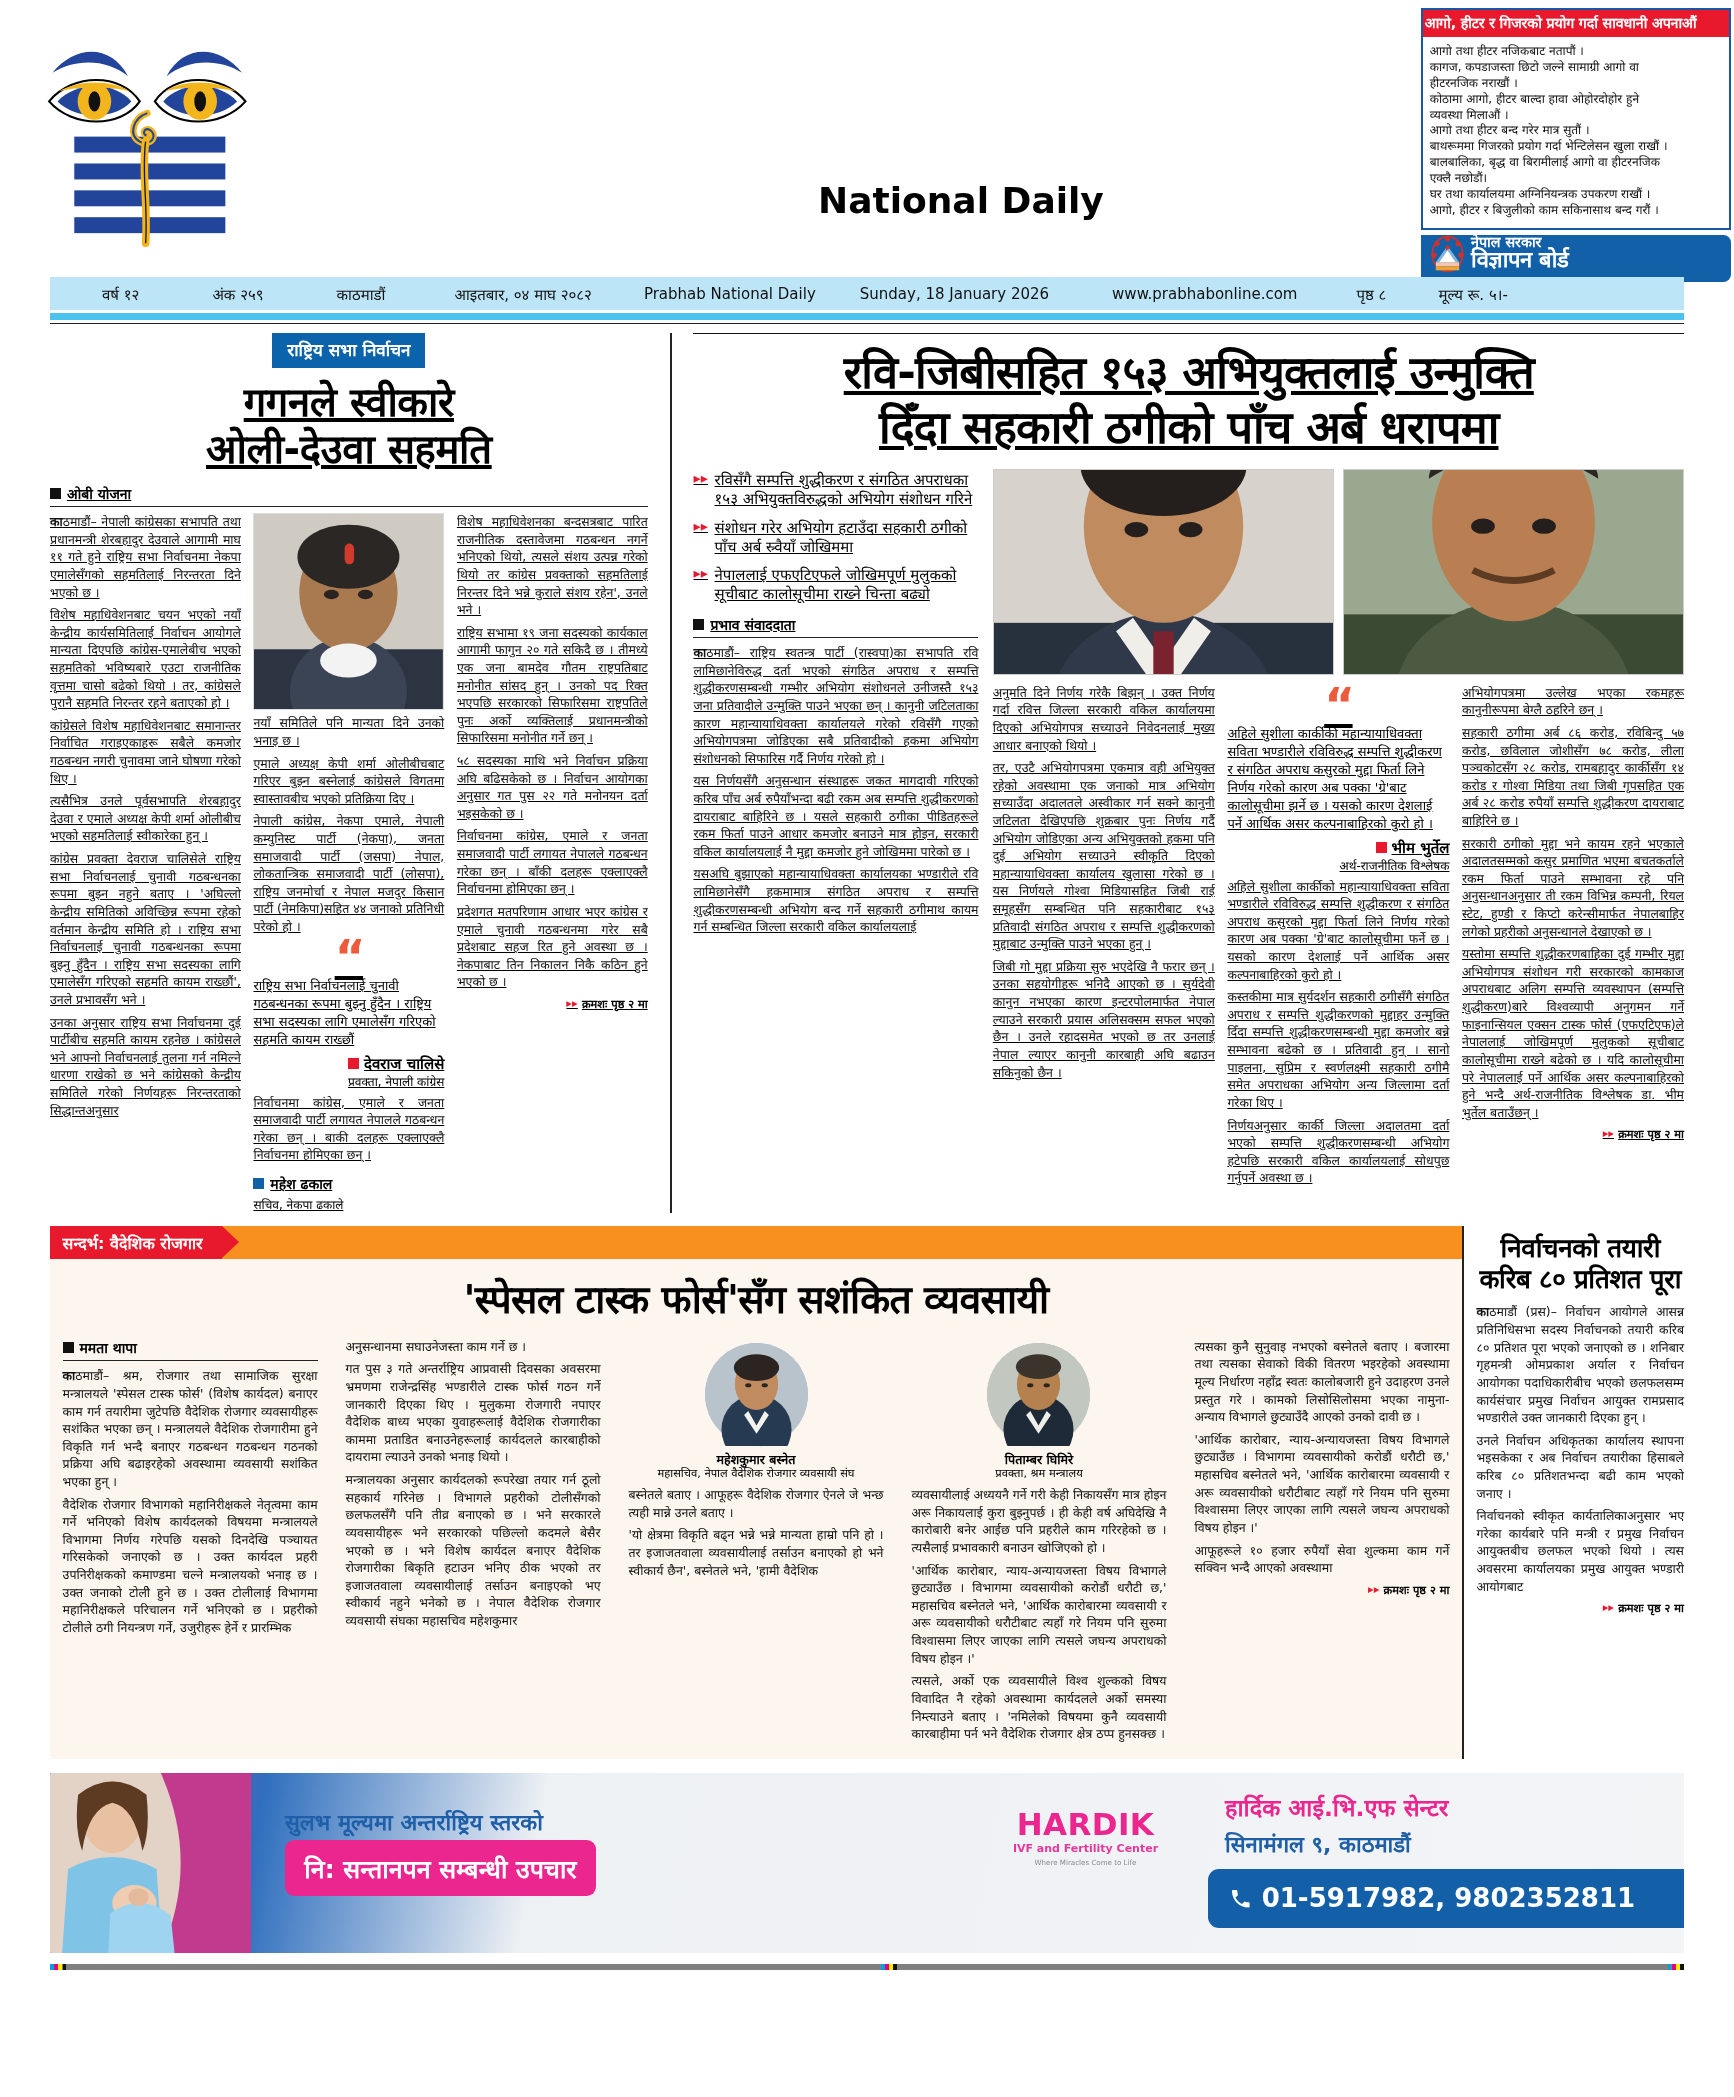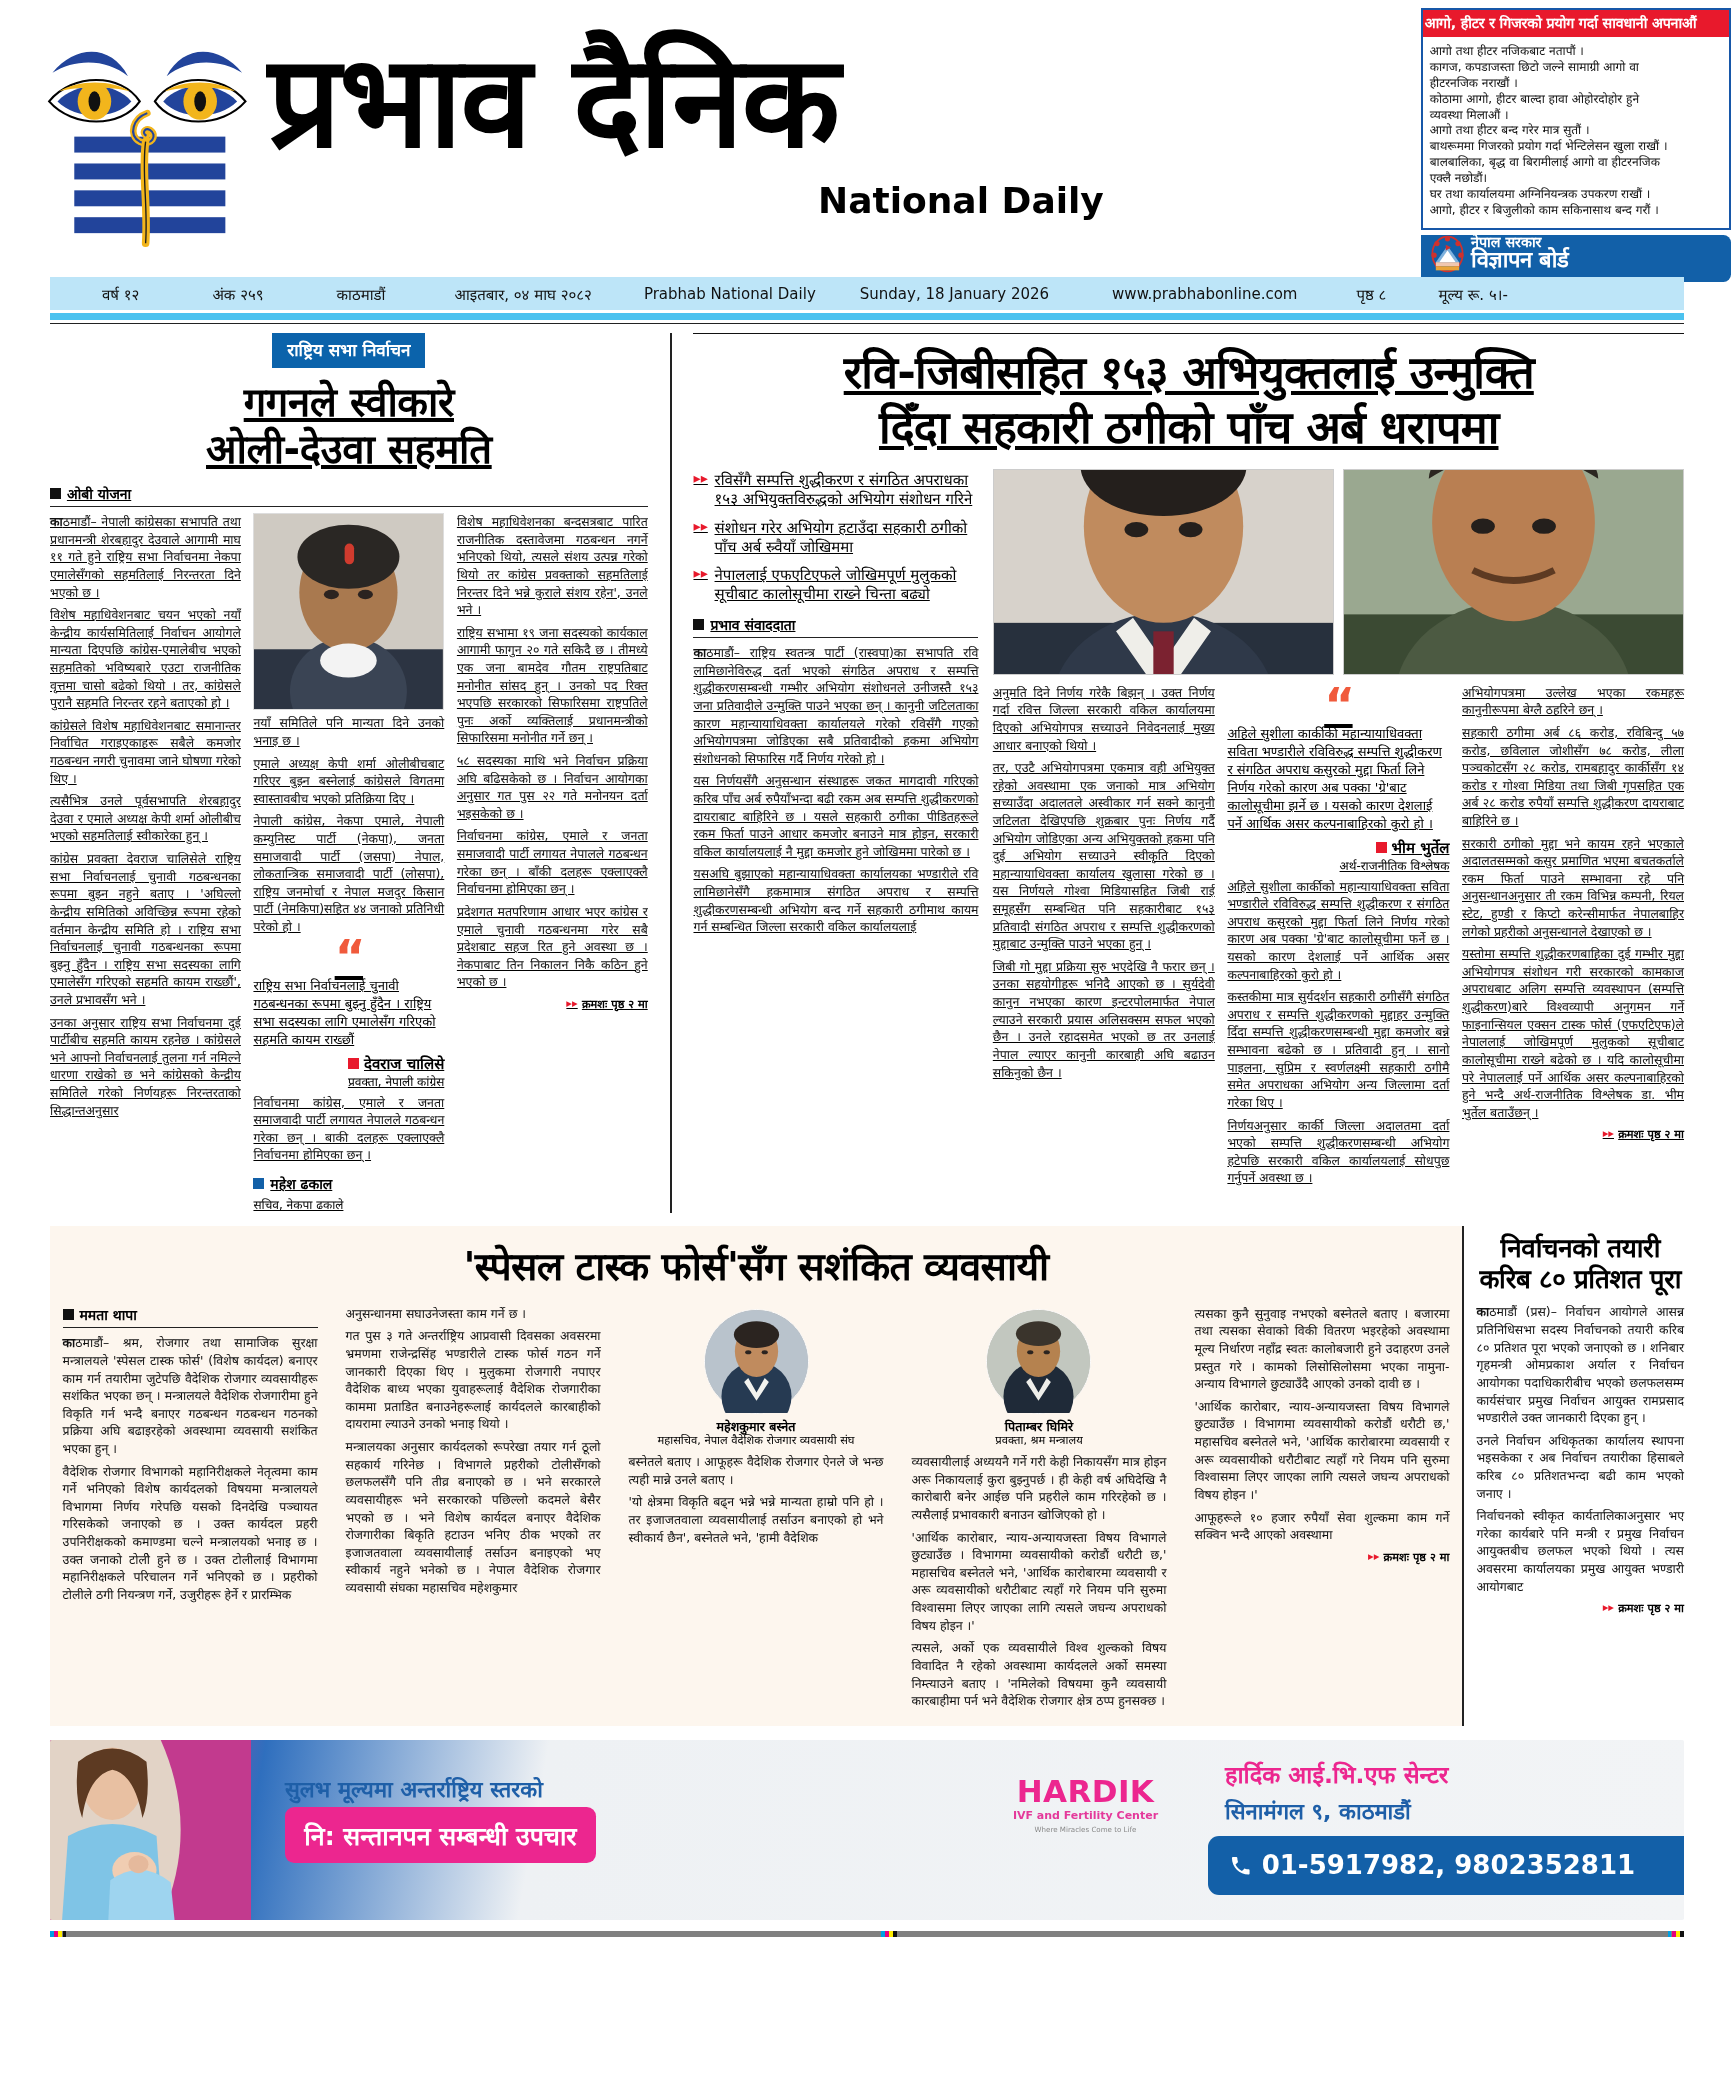--- a/index.html
+++ b/index.html
@@ -148,21 +148,20 @@
         <ellipse cx="198" cy="86" rx="7" ry="12" fill="#111"></ellipse>
         <path d="M156 74 C176 60 218 60 240 74 C218 68 176 68 156 74 Z" fill="#f2b51c"></path>
 
         <path d="M135 100 C118 106 112 126 126 134 C140 140 148 126 138 120 C132 117 128 124 134 127" fill="none" stroke="#f2b51c" stroke-width="8" stroke-linecap="round"></path>
         <path d="M135 100 C118 106 112 126 126 134 C140 140 148 126 138 120 C132 117 128 124 134 127" fill="none" stroke="#22449b" stroke-width="2.5"></path>
         <path d="M133 134 C128 170 136 210 133 255" fill="none" stroke="#f2b51c" stroke-width="9" stroke-linecap="round"></path>
         <path d="M133 134 C128 170 136 210 133 255" fill="none" stroke="#1b1b1b" stroke-width="1.6"></path>
       </g>
     </svg>
 
-    <div class="title-np">प्रभाव दैनिक</div>
     <div class="title-en">National Daily</div>
 
     <div class="psa">
       <div class="psa-head">आगो, हीटर र गिजरको प्रयोग गर्दा सावधानी अपनाऔं</div>
       <div class="psa-body">
         <div class="psa-line">आगो तथा हीटर नजिकबाट नतापौं ।</div>
         <div class="psa-line">कागज, कपडाजस्ता छिटो जल्ने सामाग्री आगो वा</div>
         <div class="psa-line">हीटरनजिक नराखौं ।</div>
         <div class="psa-line">कोठामा आगो, हीटर बाल्दा हावा ओहोरदोहोर हुने</div>
         <div class="psa-line">व्यवस्था मिलाऔं ।</div>
@@ -391,20 +390,24 @@
               </div>
             </div>
           </div>
         </div>
       </div>
     </div>
   </div>
 
   <div class="midwrap">
     <div class="midleft">
+      <div class="sect-banner">
+        <div class="sect-red">सन्दर्भ: वैदेशिक रोजगार</div>
+        <div class="sect-orange"></div>
+      </div>
       <div class="mid-body">
         <div class="mid-head">'स्पेसल टास्क फोर्स'सँग सशंकित व्यवसायी</div>
 
         <div class="mid-cols">
           <div class="col">
             <div class="byline" style="margin-top:0">
               <span class="sq"></span>
               <span class="nm">ममता थापा</span>
             </div>
             <div class="byline-rule"></div>

